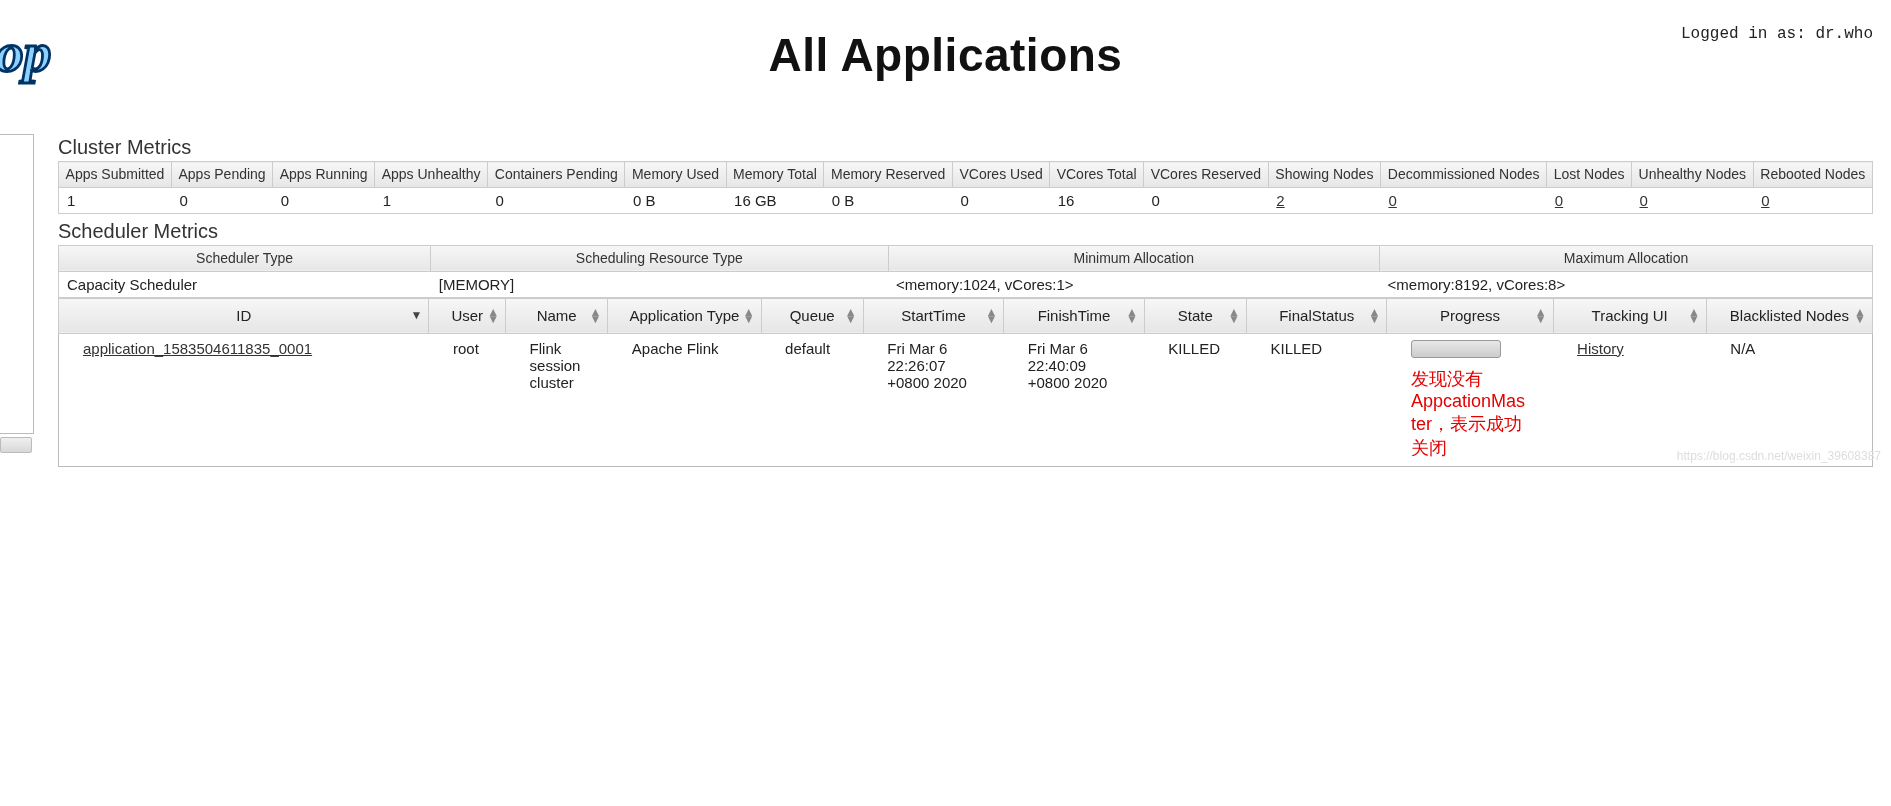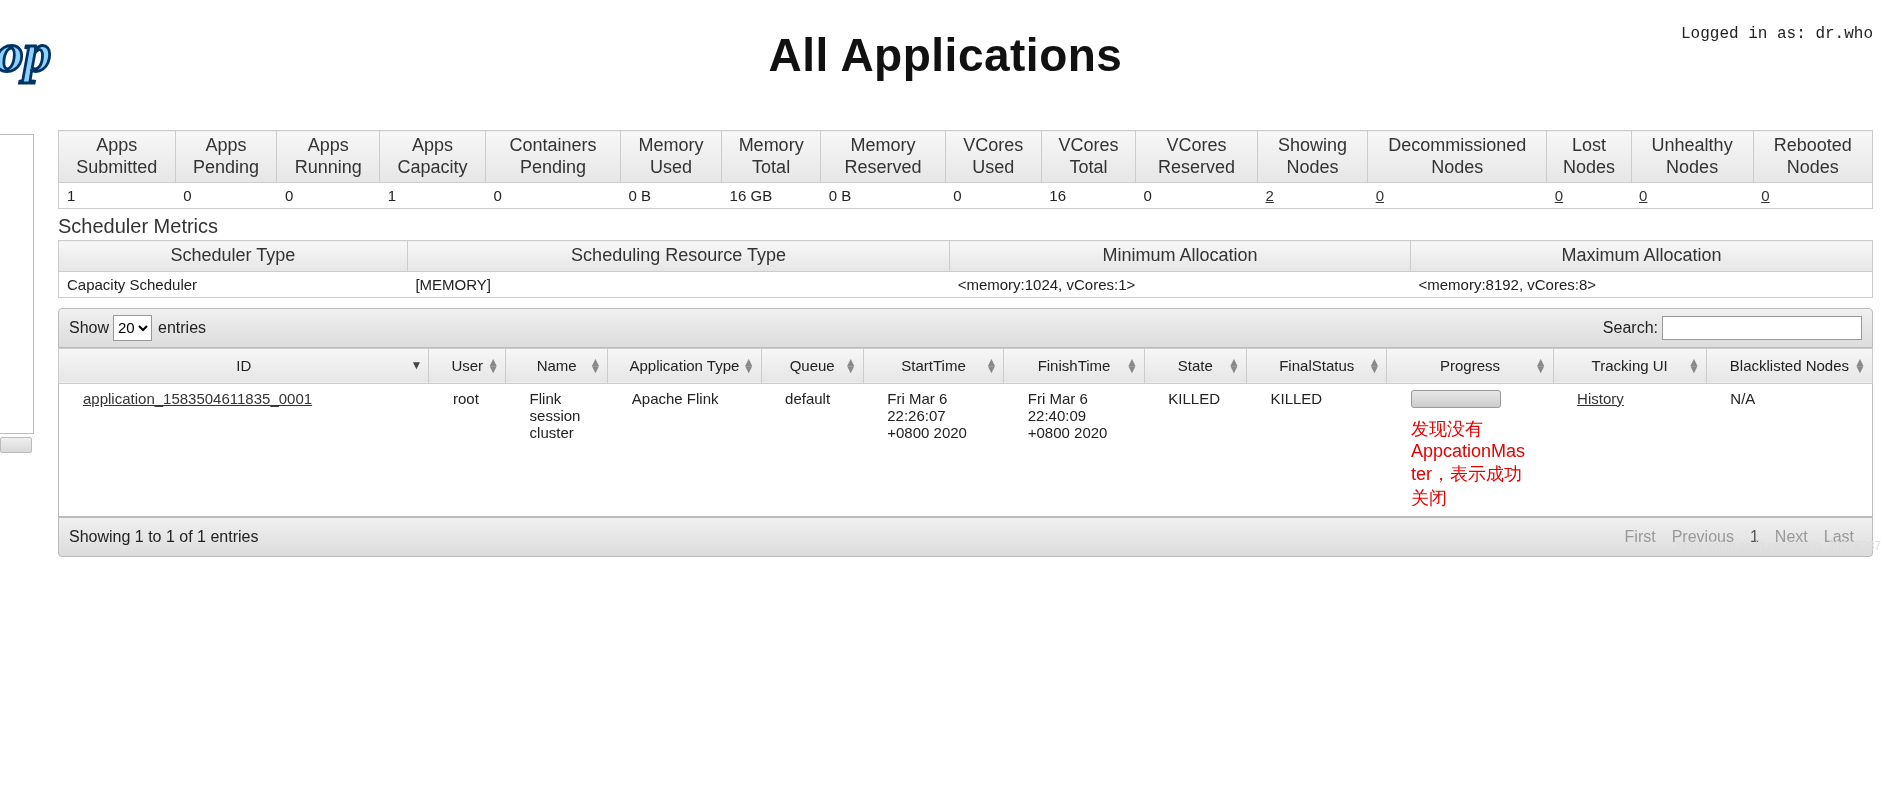--- a/index.html
+++ b/index.html
@@ -79,21 +79,21 @@
   table.metrics {
     width: 100%;
     border-collapse: collapse;
     border: 1px solid #ccc;
     background: #fff;
   }
   table.metrics th {
     background: linear-gradient(#f7f7f7,#e6e6e6);
     border: 1px solid #ccc;
     font-weight: 400;
-    font-size: 18px;
+    font-size: 14px;
     padding: 4px 6px;
     color: #333;
     text-align: center;
     line-height: 1.2;
   }
   table.metrics td {
     border-top: 1px solid #ccc;
     padding: 4px 8px;
     font-size: 15px;
     text-align: left;
@@ -215,27 +215,28 @@
       </svg>
     </div>
     <div class="page-title">All Applications</div>
     <div style="width:200px"></div>
   </div>
 
   <div class="left-stub"></div>
 
   <div class="main">
 
+    <div class="section-title">Cluster Metrics</div>
     <table class="metrics">
       <thead>
           <tr id="cm-head">
             <th>Apps Submitted</th>
             <th>Apps Pending</th>
             <th>Apps Running</th>
-            <th>Apps Capacity</th>
+            <th>Apps Unhealthy</th>
             <th>Containers Pending</th>
             <th>Memory Used</th>
             <th>Memory Total</th>
             <th>Memory Reserved</th>
             <th>VCores Used</th>
             <th>VCores Total</th>
             <th>VCores Reserved</th>
             <th>Showing Nodes</th>
             <th>Decommissioned Nodes</th>
             <th>Lost Nodes</th>
@@ -278,30 +279,20 @@
       <tbody>
           <tr id="sm-row">
             <td>Capacity Scheduler</td>
             <td>[MEMORY]</td>
             <td>&lt;memory:1024, vCores:1&gt;</td>
             <td>&lt;memory:8192, vCores:8&gt;</td>
           </tr>
         </tbody>
     </table>
 
-    <div class="toolbar">
-      <span class="show-label">Show</span>
-      <select>
-        <option>20</option>
-      </select>
-      <span class="entries-label">entries</span>
-      <span class="spacer"></span>
-      <span class="search-label">Search:</span>
-      <input type="text" value="" style="">
-    </div>
 
     <table class="apps">
       <colgroup id="apps-cols">
           <col style="width: 290px;">
           <col style="width: 60px;">
           <col style="width: 80px;">
           <col style="width: 120px;">
           <col style="width: 80px;">
           <col style="width: 110px;">
           <col style="width: 110px;">
@@ -341,21 +332,16 @@
           <td>
             <span class="progress-box"></span>
             <div class="annotation">发现没有AppcationMaster，表示成功关闭</div>
           </td>
           <td><a>History</a></td>
           <td>N/A</td>
         </tr>
       </tbody>
     </table>
 
-    <div class="footer">
-      <span>Showing 1 to 1 of 1 entries</span>
-      <span class="spacer"></span>
-      <span class="pager" id="pager"><span>First</span><span>Previous</span><span class="active">1</span><span>Next</span><span>Last</span></span>
-    </div>
   </div>
 
   <div class="watermark">https://blog.csdn.net/weixin_39608387</div>
 </div>
 
 </body></html>

